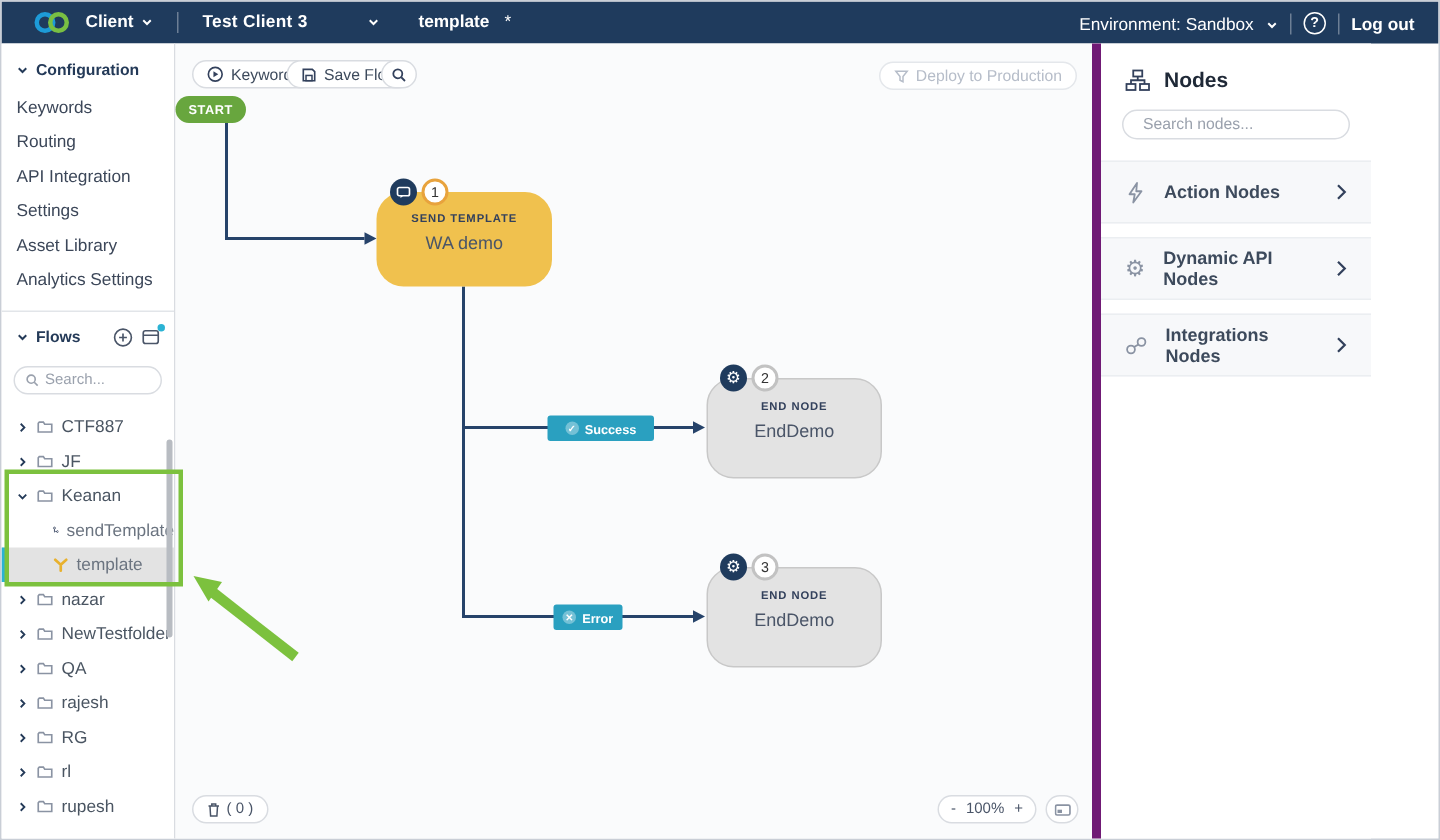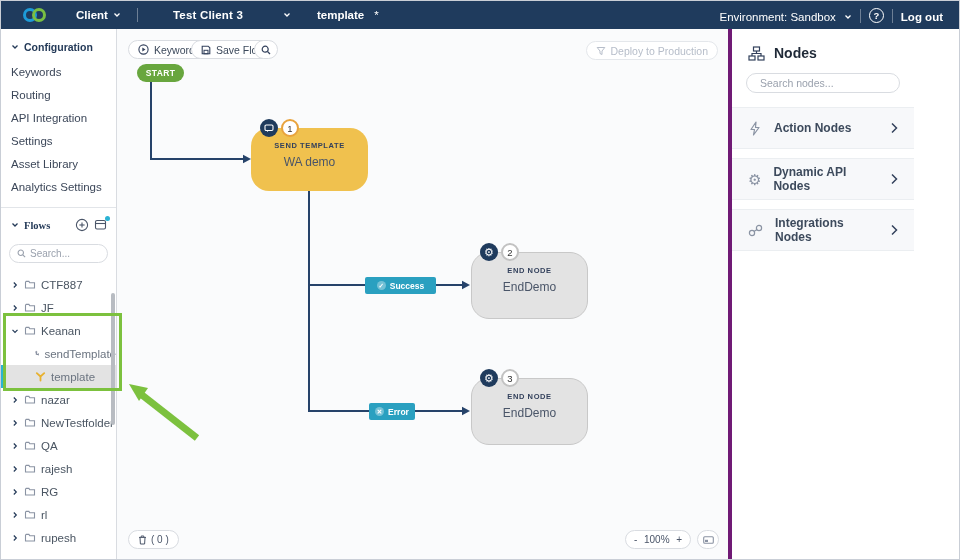--- a/index.html
+++ b/index.html
@@ -6,40 +6,40 @@
   body { font-family:"Liberation Sans", sans-serif; background:#fff; }
   .page { position:relative; width:960px; height:560px; border:1px solid #c9ced6; overflow:hidden; background:#fff; }
 
   
   .topbar { position:absolute; left:0; top:0; width:100%; height:28px; background:#1f3b5d; display:flex; align-items:center; color:#fff; font-size:11.5px; }
   .tb-left { display:flex; align-items:center; gap:8px; padding-left:22px; }
   .logo { position:relative; width:26px; height:16px; }
   .logo .ring { position:absolute; top:1px; width:14px; height:14px; border-radius:50%; }
   .logo .ring.blue { left:0; border:3px solid #1d9bd8; }
   .logo .ring.green { left:9px; border:3px solid #79bf43; }
-  .tb-item { display:flex; align-items:center; gap:5px; font-weight:bold; cursor:pointer;margin-left:19px; }
+  .tb-item { display:flex; align-items:center; gap:5px; font-weight:bold; cursor:pointer; }
   .tb-sep { width:1px; height:14px; background:rgba(255,255,255,.35); margin:0 8px; }
   .chev { width:8px; height:8px; display:inline-block; }
   .tb-client-name { font-weight:bold; letter-spacing:.2px; }
   .tb-tab { margin-left:18px; display:flex; gap:10px; align-items:center; }
   .tb-right { margin-left:auto; display:flex; align-items:flex-end; padding-right:16px; }
   .help-circle { width:15px; height:15px; border:1.4px solid #fff; border-radius:50%; display:flex; align-items:center; justify-content:center; font-size:9.5px; font-weight:bold; cursor:pointer; }
   .tb-right .env { display:flex; align-items:center; gap:8px; cursor:pointer; }
 
   
   .main { position:absolute; top:28px; left:0; width:960px; height:532px; display:flex; }
   .sidebar { width:116px; height:100%; background:#fff; border-right:1px solid #d9dce1; position:relative; font-size:11.5px; color:#3c4759; }
   .canvas { width:611px; height:100%; background:#fafbfc; position:relative; }
-  .rpanel { width:186px; height:100%; background:#fff; border-left:4px solid #701a75; position:relative; }
+  .rpanel { width:186px; height:100%; background:#fff; border-left:6px solid #701a75; position:relative; }
 
   
   .sec-header { display:flex; align-items:center; gap:5px; padding:12px 10px 8px; font-size:10.5px; font-weight:bold; color:#243a58; }
   .cfg-item { height:23px; line-height:23px; padding-left:10px; cursor:pointer; color:#3c4759; }
   .sb-divider { border-top:1px solid #e2e5e9; margin-top:8px; }
-  .flows-header { display:flex; align-items:center; padding:10px 8px 6px 10px;font-family:Liberation Serif, serif; }
+  .flows-header { display:flex; align-items:center; padding:10px 8px 6px 10px; }
   .flows-header .ttl { display:flex; align-items:center; gap:5px; font-size:10.5px; font-weight:bold; color:#243a58; flex:1; }
   .flows-icons { display:flex; gap:5px; align-items:center; }
   .ic-btn { position:relative; width:14px; height:14px; cursor:pointer; }
   .dot-badge { position:absolute; right:-2px; top:-2px; width:5px; height:5px; border-radius:50%; background:#2bb3d4; }
   .sb-search { margin:6px 8px 10px; height:19px; border:1px solid #d9dce1; border-radius:11px; display:flex; align-items:center; gap:4px; padding:0 7px; background:#fff; }
   .sb-search input { border:none; outline:none; width:70px; font-size:10px; color:#6b7480; font-family:"Liberation Sans",sans-serif; background:transparent; }
   .sb-search input::placeholder { color:#9aa1ad; }
   .tree { margin-top:8px; }
   .tree-row { position:relative; display:flex; align-items:center; gap:5px; height:23px; padding-left:10px; cursor:pointer; color:#4a5562; }
   .tree-row.child { padding-left:34px; color:#6b7480; }
@@ -313,21 +313,21 @@
             <line x1="6.5" y1="6.5" x2="9" y2="9" stroke="#33415c" stroke-width="1.2"></line>
           </svg>
       </div>
       <div class="cv-btn disabled" style="right:10px; top:12px;">
         <svg width="10" height="10" viewBox="0 0 10 10">
             <path d="M1.2 1.5 L8.8 1.5 L6 5 L6 8.5 L4 7.5 L4 5 Z" fill="none" stroke="#b6bdc9" stroke-width="1"></path>
           </svg>
         <span>Deploy to Production</span>
       </div>
 
-      <div class="node start" style="left:20px; top:35px;">
+      <div class="node start" style="left:0; top:35px;">
         <span>START</span>
       </div>
 
       <div class="badge dark" style="left:143px; top:90px;">
         <svg width="10" height="9" viewBox="0 0 10 9">
             <rect x="1" y="1" width="8" height="5.5" rx="1.2" fill="none" stroke="#fff" stroke-width="1.1"></rect>
             <path d="M3 6.5 L3 8 L5 6.5" fill="#fff"></path>
           </svg>
       </div>
       <div class="badge num org" style="left:164px; top:90px;">

